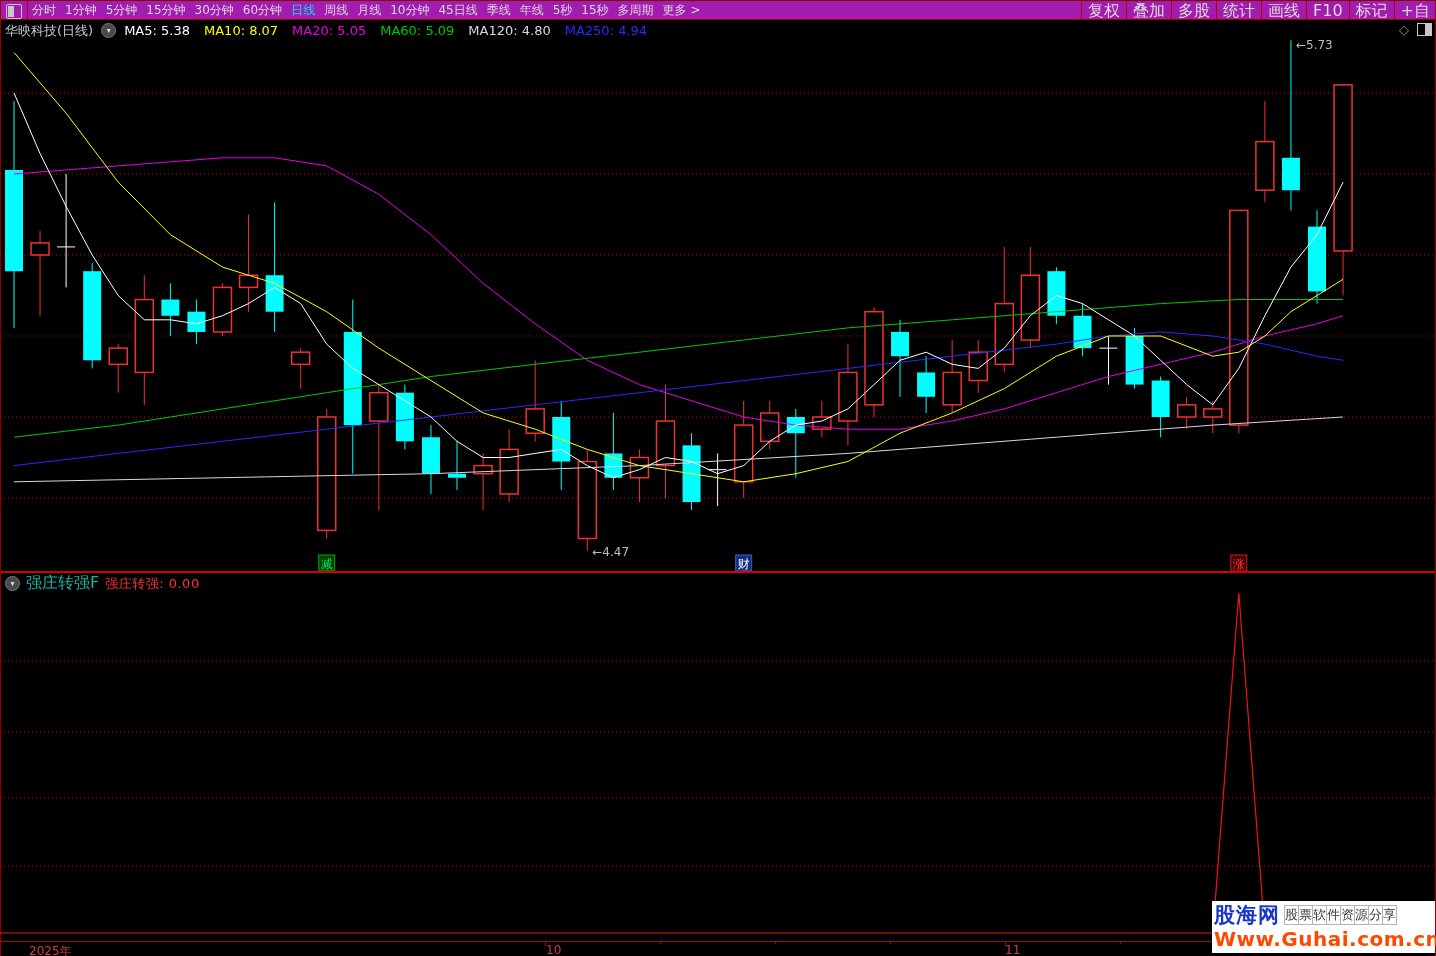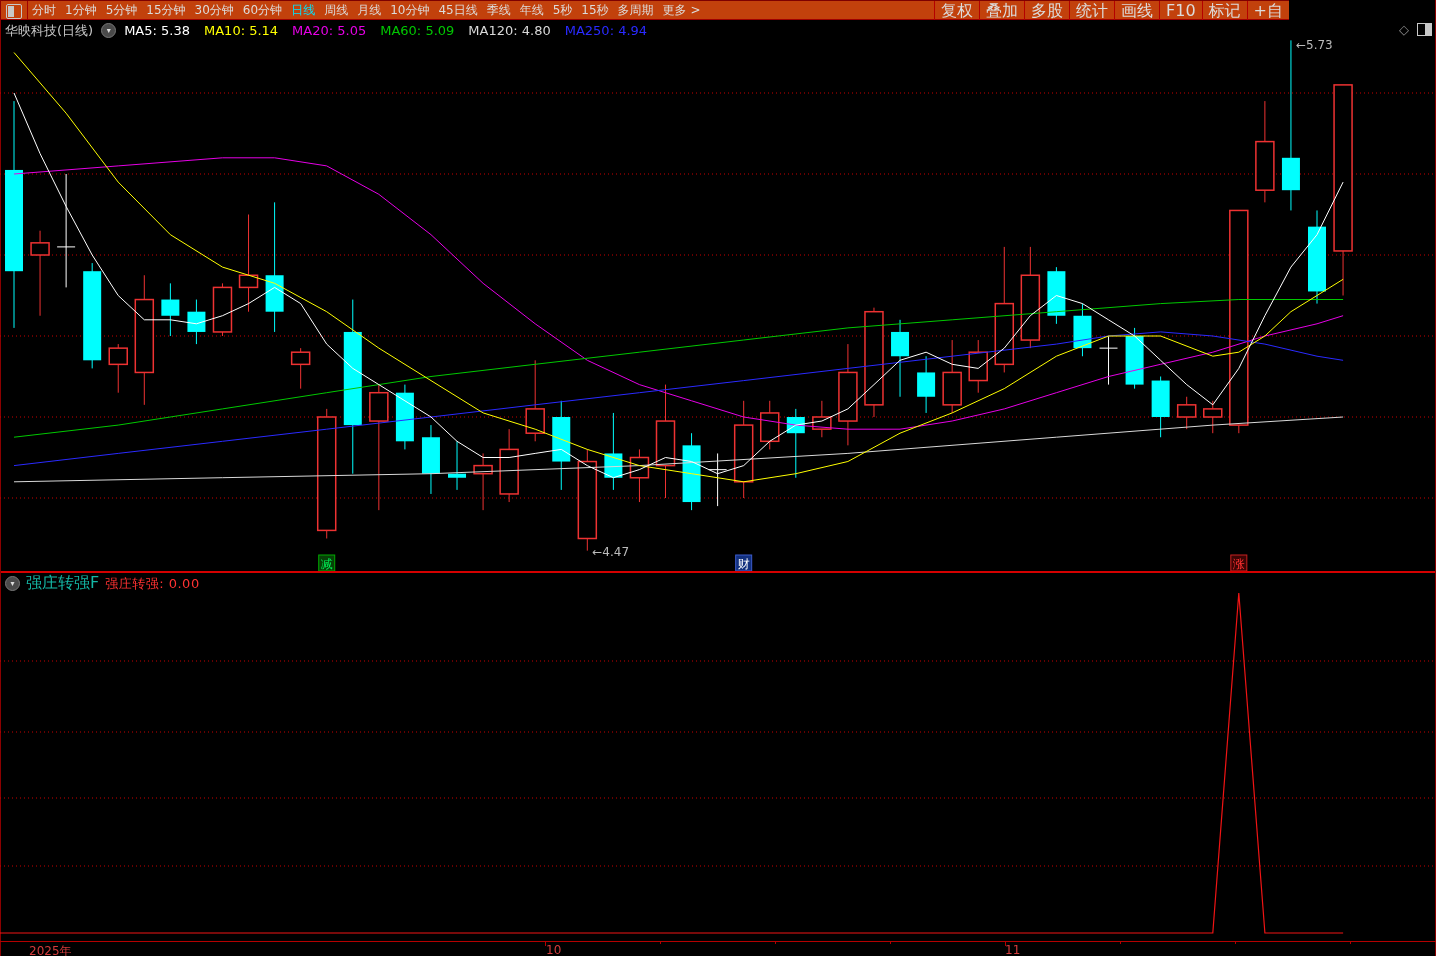--- a/index.html
+++ b/index.html
@@ -1,19 +1,19 @@
 <!DOCTYPE html>
 <html><head>
 <meta charset="utf-8">
 <style>
   html,body{margin:0;padding:0;background:#000;}
   #app{position:relative;width:1436px;height:956px;background:#000;overflow:hidden;
        font-family:"DejaVu Sans","Liberation Sans",sans-serif;}
   
-  #topbar{position:absolute;left:0;top:0;width:1289px;height:20px;background:#c2410c;
+  #topbar{position:absolute;left:0;top:0;width:1436px;height:20px;background:#a21caf;
           border-top:1px solid #7e0000;border-bottom:1px solid #a00000;box-sizing:border-box;}
   #winicon{position:absolute;left:6px;top:3px;width:14px;height:13px;border:1px solid #c8c8c8;border-radius:2px;}
   #winicon .fill{position:absolute;left:1px;top:1px;width:6px;height:11px;background:#c8c8c8;}
   #topbar .vsep{position:absolute;left:27px;top:0;width:1px;height:19px;background:#a00000;}
   #menu-left{position:absolute;left:32px;top:0;height:19px;display:flex;gap:9px;align-items:center;}
   .mitem{color:#dcdcdc;font-size:12px;line-height:19px;white-space:nowrap;cursor:default;}
   .mitem.active{color:#00e5ff;}
   #menu-right{position:absolute;right:0;top:0;height:19px;display:flex;}
   .rmitem{color:#dcdcdc;font-size:16px;line-height:19px;padding:0 6px;border-left:1px solid #b40000;white-space:nowrap;}
   
@@ -362,21 +362,21 @@
       <line x1="0" y1="226" x2="1436" y2="226" stroke="#c80000" stroke-width="1" stroke-dasharray="1 3"></line>
       <line x1="0" y1="294" x2="1436" y2="294" stroke="#c80000" stroke-width="1" stroke-dasharray="1 3"></line>
       <polyline points="0,361 14.0,361.0 40.1,361.0 66.1,361.0 92.2,361.0 118.2,361.0 144.3,361.0 170.4,361.0 196.4,361.0 222.5,361.0 248.5,361.0 274.6,361.0 300.7,361.0 326.7,361.0 352.8,361.0 378.8,361.0 404.9,361.0 431.0,361.0 457.0,361.0 483.1,361.0 509.1,361.0 535.2,361.0 561.3,361.0 587.3,361.0 613.4,361.0 639.4,361.0 665.5,361.0 691.6,361.0 717.6,361.0 743.7,361.0 769.7,361.0 795.8,361.0 821.9,361.0 847.9,361.0 874.0,361.0 900.0,361.0 926.1,361.0 952.2,361.0 978.2,361.0 1004.3,361.0 1030.3,361.0 1056.4,361.0 1082.5,361.0 1108.5,361.0 1134.6,361.0 1160.6,361.0 1186.7,361.0 1212.8,361.0 1238.8,21.0 1264.9,361.0 1290.9,361.0 1317.0,361.0 1343.1,361.0" fill="none" stroke="#f01414" stroke-width="1.2"></polyline>
     </svg>
 
   <div id="titlerow">
     <span id="stock-title">华映科技(日线)</span>
     <span class="circle-icon">▾</span>
     <div id="ma-legend">
         <span class="ma-item" style="color: rgb(255, 255, 255);">MA5: 5.38</span>
-        <span class="ma-item" style="color: rgb(255, 255, 0);">MA10: 5.14</span>
+        <span class="ma-item" style="color: rgb(255, 255, 0);">MA10: 8.07</span>
         <span class="ma-item" style="color: rgb(230, 0, 230);">MA20: 5.05</span>
         <span class="ma-item" style="color: rgb(0, 200, 0);">MA60: 5.09</span>
         <span class="ma-item" style="color: rgb(216, 216, 216);">MA120: 4.80</span>
         <span class="ma-item" style="color: rgb(42, 42, 255);">MA250: 4.94</span>
       </div>
   </div>
   <div id="row2-icons">
     <span id="diamond-icon">◇</span>
     <span id="pane-icon">
         <span class="half"></span>
@@ -397,14 +397,30 @@
       <div class="tick" style="left: 530px; height: 5px;"></div>
       <div class="tick" style="left: 990px; height: 5px;"></div>
       <div class="tick" style="left: 645px; height: 3px;"></div>
       <div class="tick" style="left: 760px; height: 3px;"></div>
       <div class="tick" style="left: 875px; height: 3px;"></div>
       <div class="tick" style="left: 1105px; height: 3px;"></div>
       <div class="tick" style="left: 1220px; height: 3px;"></div>
       <div class="tick" style="left: 1335px; height: 3px;"></div>
     </div>
 
+  <div id="watermark">
+    <div id="wm-row1">
+      <span id="wm-site">股海网</span>
+      <span id="wm-tagline">
+          <span class="wm-cell">股</span>
+          <span class="wm-cell">票</span>
+          <span class="wm-cell">软</span>
+          <span class="wm-cell">件</span>
+          <span class="wm-cell">资</span>
+          <span class="wm-cell">源</span>
+          <span class="wm-cell">分</span>
+          <span class="wm-cell">享</span>
+        </span>
+    </div>
+    <div id="wm-url">Www.Guhai.com.cn</div>
+  </div>
 
 </div>
 
 </body></html>

